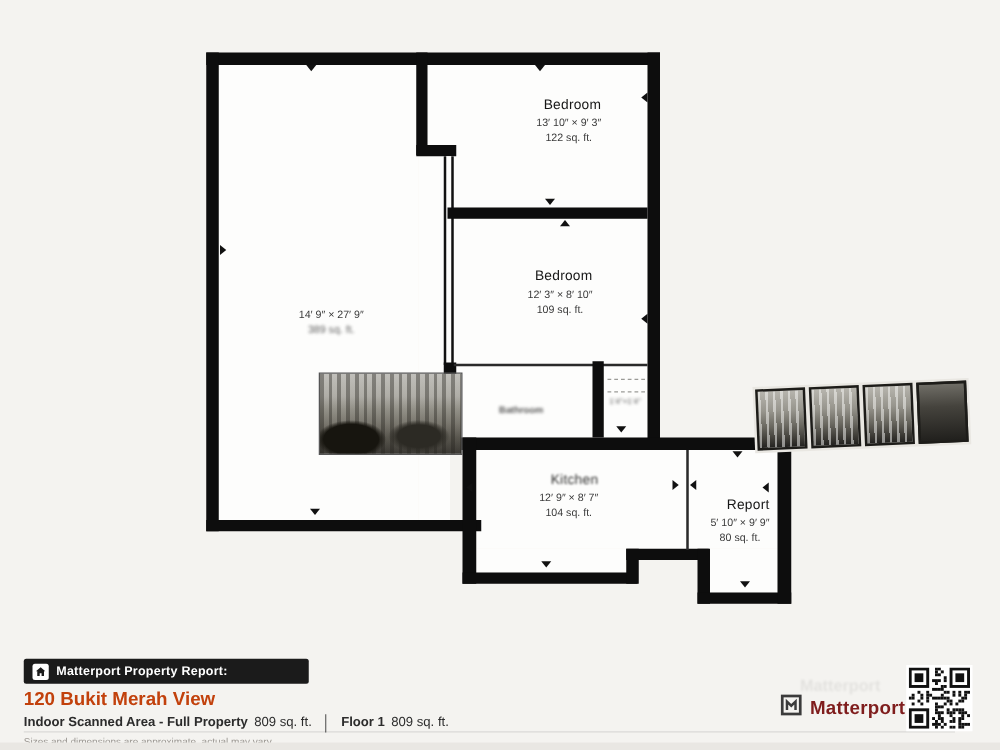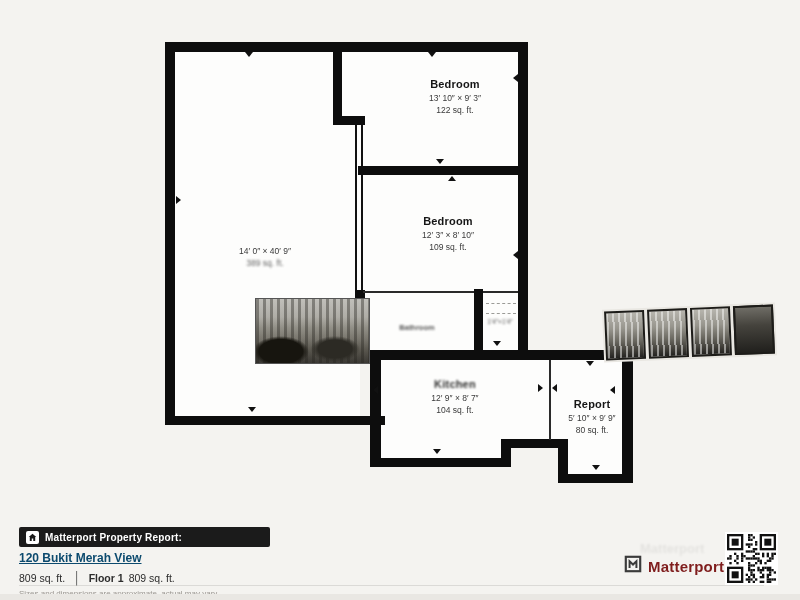--- a/index.html
+++ b/index.html
@@ -4,21 +4,21 @@
 <style>
   html,body{margin:0;padding:0;}
   body{width:800px;height:600px;background:#f4f3f0;font-family:"Liberation Sans",sans-serif;overflow:hidden;}
   .canvas{position:relative;width:800px;height:600px;}
   
   .floor{position:absolute;background:#fdfdfc;}
   .wall{position:absolute;background:#0d0d0d;}
   .thinline{position:absolute;background:#2a2a2a;}
   .winline{position:absolute;background:#fdfdfc;border-left:2px solid #111;border-right:2px solid #111;box-sizing:border-box;}
   .lbl{position:absolute;text-align:center;transform:translateX(-50%);white-space:nowrap;}
-  .lbl .nm{font-weight:bold;font-size:11px;color:#161616;letter-spacing:.2px;}
+  .lbl .nm{font-weight:normal;font-size:11px;color:#161616;letter-spacing:.2px;text-align:right;}
   .lbl .dims{font-size:8.5px;color:#3a3a3a;margin-top:3px;}
   .lbl .ar{font-size:8.5px;color:#3a3a3a;margin-top:2px;}
   .lbl-living .nm{font-size:12px;}
   .smudge{filter:blur(0.8px);opacity:.9;}
   .smudge2{filter:blur(1.1px);opacity:.8;}
   
   .dm{position:absolute;width:0;height:0;}
   .dm-down{border-left:4px solid transparent;border-right:4px solid transparent;border-top:5px solid #111;}
   .dm-up{border-left:4px solid transparent;border-right:4px solid transparent;border-bottom:5px solid #111;}
   .dm-left{border-top:4px solid transparent;border-bottom:4px solid transparent;border-right:5px solid #111;}
@@ -32,25 +32,25 @@
       linear-gradient(180deg,#d9d8d4 0%,#c2c0ba 28%,#9a988f 45%,#7a776e 62%,#4e4b43 80%,#262420 100%);}
   .photo-strip{position:absolute;left:603px;top:306px;width:173px;height:53px;transform:rotate(-2.4deg);
     background:#e9e7e2;display:flex;gap:3px;padding:2px;box-sizing:border-box;}
   .photo-cell{flex:1;border:2px solid #1d1c19;box-sizing:border-box;
     background:
       repeating-linear-gradient(90deg, rgba(250,250,248,.5) 0 2px, rgba(250,250,248,0) 2px 6px),
       linear-gradient(180deg,#b7b5ae 0%,#97958d 35%,#6b6961 62%,#3a3833 88%,#232220 100%);}
   .photo-cell.dark{background:linear-gradient(180deg,#6f6d66 0%,#45433d 40%,#21201d 100%),#2a2925;}
   .closet-dash{position:absolute;border-top:1px dashed #9b9b97;width:30px;}
   
-  .badge{position:absolute;left:19px;top:527px;width:251px;height:20px;background:#1b1b1b;border-radius:2px;
+  .badge{position:absolute;left:19px;top:527px;width:228px;height:20px;background:#1b1b1b;border-radius:2px;
     display:flex;align-items:center;gap:6px;padding-left:7px;box-sizing:border-box;}
   .badge-text{color:#ffffff;font-size:10px;font-weight:bold;letter-spacing:.2px;}
   .house-box{width:13px;height:13px;background:#ffffff;border-radius:2px;display:flex;align-items:center;justify-content:center;}
-  .address{position:absolute;left:19px;top:551px;font-size:12px;font-weight:bold;color:#0c4a6e;text-decoration:underline;}
+  .address{position:absolute;left:19px;top:551px;font-size:15px;font-weight:bold;color:#c2410c;}
   .arealine{position:absolute;left:19px;top:571px;font-size:10.5px;color:#2c2c2c;display:flex;align-items:center;gap:5px;}
   .arealine .b{font-weight:bold;}
   .arealine .sep{color:#555;font-size:12px;margin:0 3px;}
   .rule{position:absolute;left:19px;top:585px;width:745px;height:1px;background:rgba(0,0,0,.1);}
   .disclaimer{position:absolute;left:19px;top:589px;font-size:8px;color:#9a9691;}
   .ghost-brand{position:absolute;left:640px;top:541px;font-size:13px;font-weight:bold;color:rgba(0,0,0,.07);filter:blur(1px);}
   .brand{position:absolute;left:624px;top:555px;display:flex;align-items:center;gap:6px;}
   .brand-text{font-size:15px;font-weight:bold;color:#7f1d1d;letter-spacing:.2px;}
   .qr{position:absolute;left:725px;top:532px;width:53px;height:53px;background:#fff;padding:2px;box-sizing:border-box;}
   .bottom-strip{position:absolute;left:0;top:594px;width:800px;height:6px;background:#e9e7e3;}
@@ -123,21 +123,21 @@
       <div class="ar">122 sq. ft.</div>
     </div>
 
     <div class="lbl" style="left:448px;top:215px;">
       <div class="nm">Bedroom</div>
       <div class="dims">12′ 3″ × 8′ 10″</div>
       <div class="ar">109 sq. ft.</div>
     </div>
 
     <div class="lbl lbl-living" style="left:265px;top:243px;">
-      <div class="dims">14′ 0″ × 40′ 9″</div>
+      <div class="dims">14′ 9″ × 27′ 9″</div>
       <div class="ar smudge2">389 sq. ft.</div>
     </div>
 
     <div class="lbl" style="left:455px;top:378px;">
       <div class="nm smudge">Kitchen</div>
       <div class="dims">12′ 9″ × 8′ 7″</div>
       <div class="ar">104 sq. ft.</div>
     </div>
 
     <div class="lbl" style="left:592px;top:398px;">
@@ -166,20 +166,21 @@
         <svg width="9" height="9" viewBox="0 0 12 12">
             <path d="M6 1 L11 5.2 H9.6 V10.5 H7 V7.4 H5 V10.5 H2.4 V5.2 H1 Z" fill="#1b1b1b"></path>
           </svg>
       </span>
       <span class="badge-text">Matterport Property Report:</span>
     </div>
 
     <div class="address">120 Bukit Merah View</div>
 
     <div class="arealine">
+      <span class="b">Indoor Scanned Area - Full Property</span>
       <span>809 sq. ft.</span>
       <span class="sep">│</span>
       <span class="b">Floor 1</span>
       <span>809 sq. ft.</span>
     </div>
 
     <div class="rule"></div>
 
     <div class="disclaimer">Sizes and dimensions are approximate, actual may vary</div>
 

